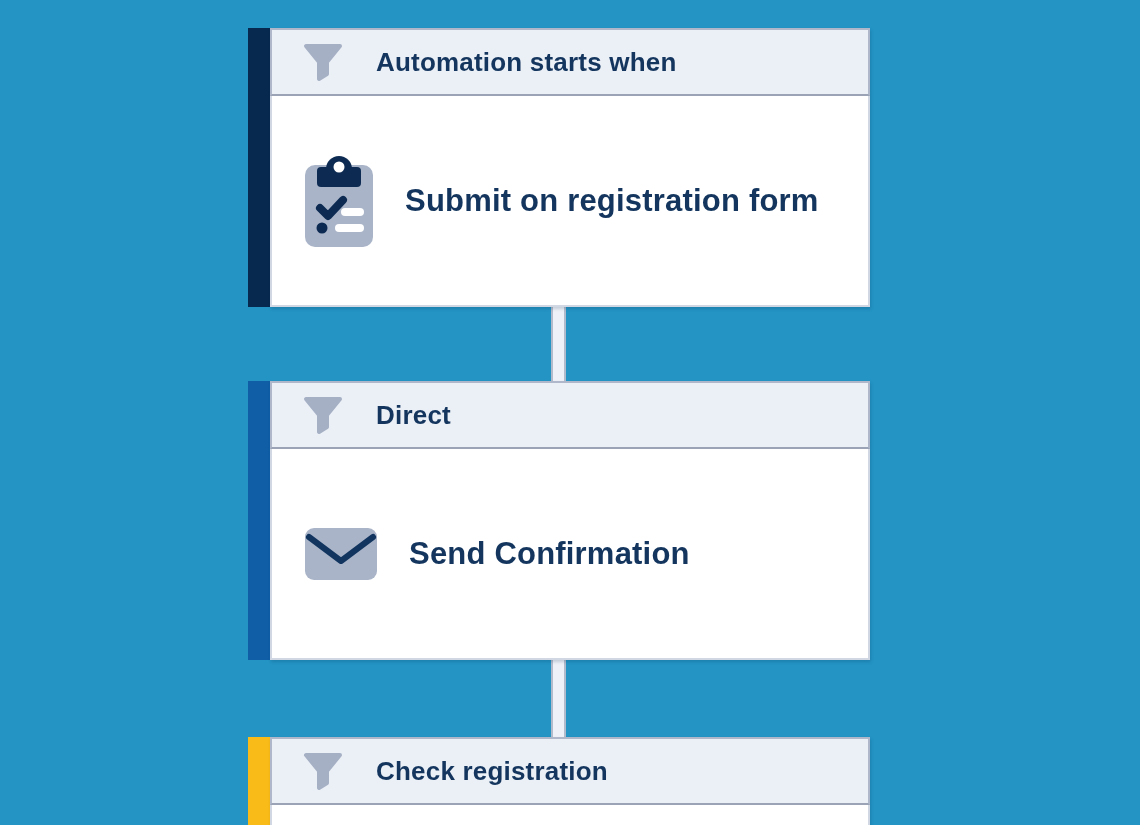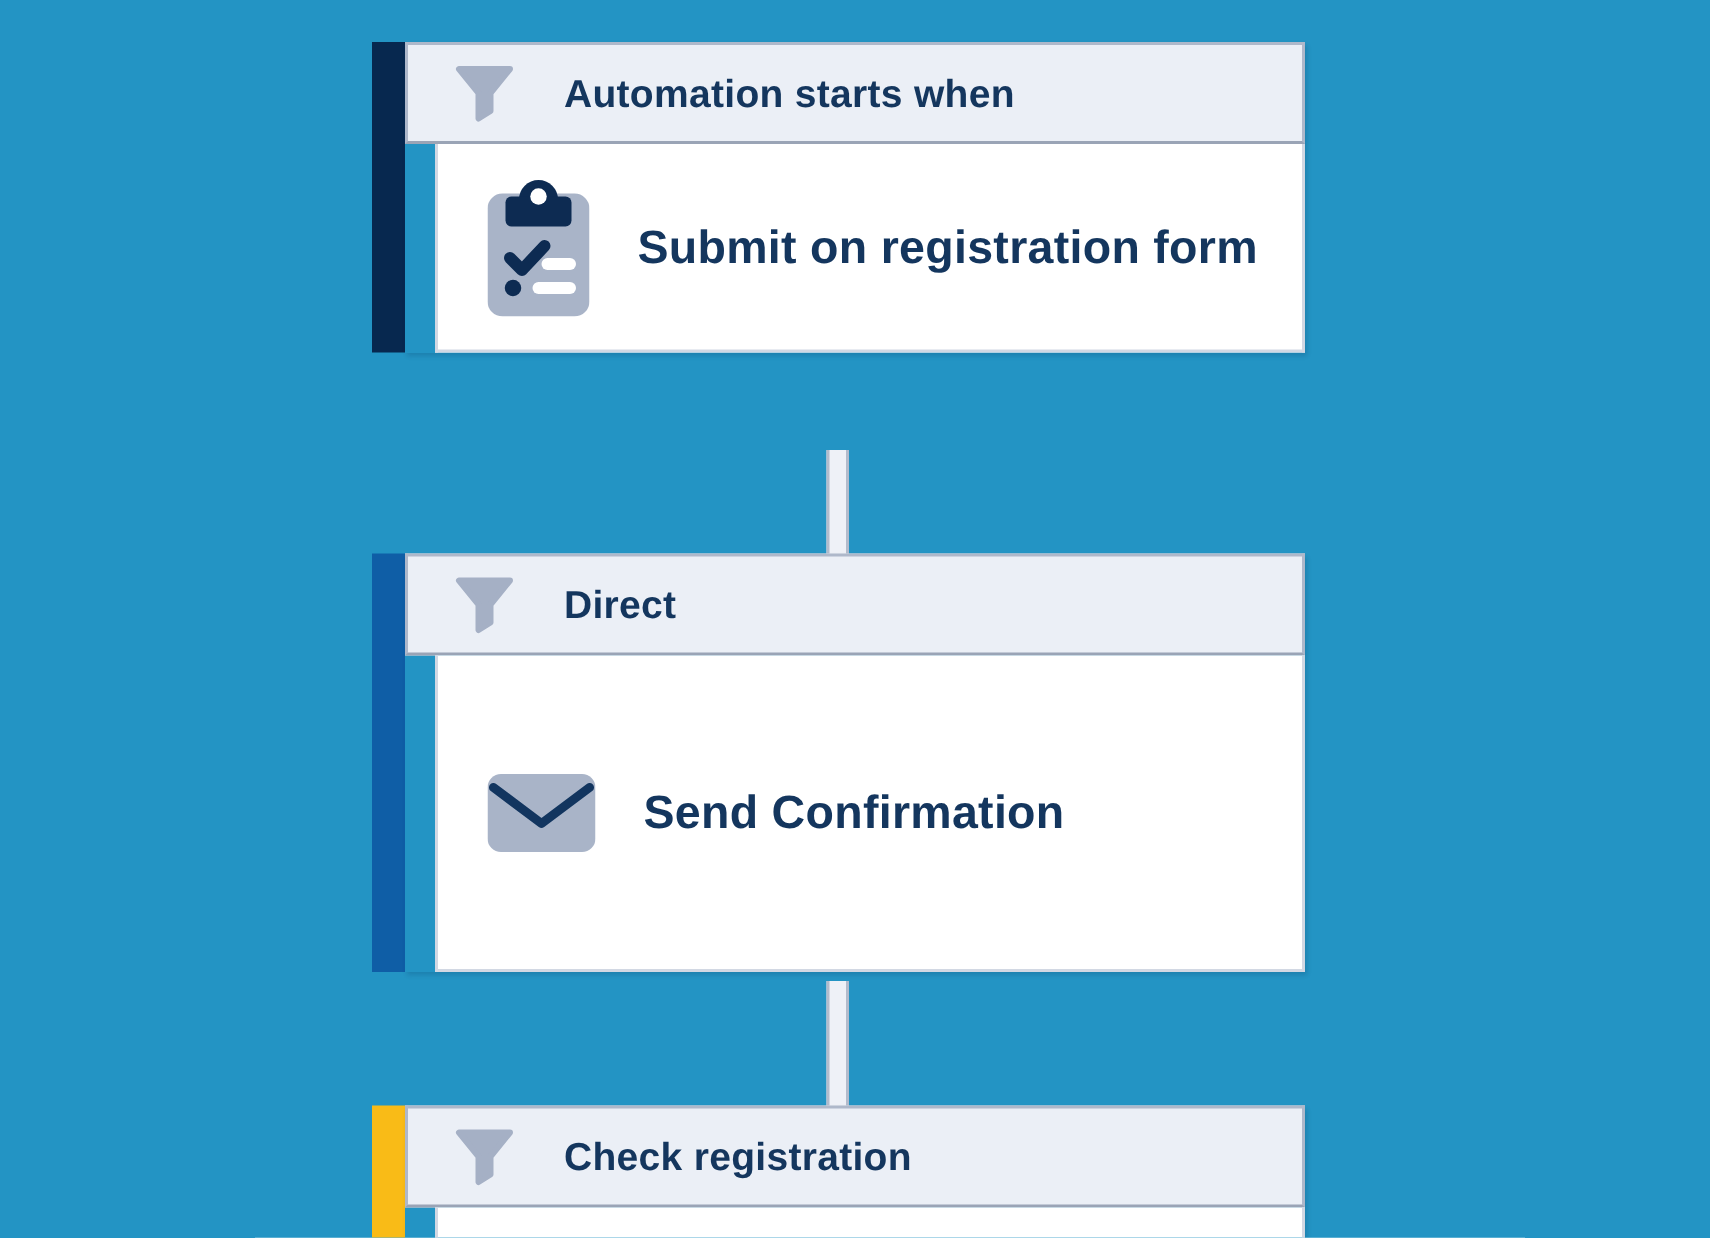--- a/index.html
+++ b/index.html
@@ -24,22 +24,22 @@
   .connector.c2{top:654px;height:88px;}
 
   
   .card{
     position:absolute;
     left:248px;width:622px;
     display:flex;
     z-index:2;
     box-sizing:border-box;
   }
-  .card.s1{top:28px;height:207px;}
-  .card.s2{top:369px;height:279px;}
+  .card.s1{top:28px;height:279px;}
+  .card.s2{top:381px;height:279px;}
   .card.s3{top:737px;height:160px;}
   .stripe{
     width:22px;flex:0 0 22px;
   }
   .card-inner{
     flex:1;display:flex;flex-direction:column;
     box-shadow:1px 2px 3px rgba(6,40,79,0.18);
   }
   .card-header{
     height:68px;flex:0 0 68px;
@@ -50,21 +50,21 @@
     display:flex;align-items:center;
     padding-left:30px;gap:32px;
   }
   .card-body{
     flex:1;
     background:var(--body_bg);
     border:2px solid var(--body_border);
     border-top:none;
     box-sizing:border-box;
     display:flex;align-items:center;
-    padding-left:33px;gap:32px;margin-left:20px;
+    padding-left:33px;gap:32px;
   }
   .header-label{
     color:var(--text_navy);
     font-size:26px;font-weight:700;
     letter-spacing:0.2px;
   }
   .body-label{
     color:var(--text_navy);
     font-size:31px;font-weight:700;
     letter-spacing:0.2px;

